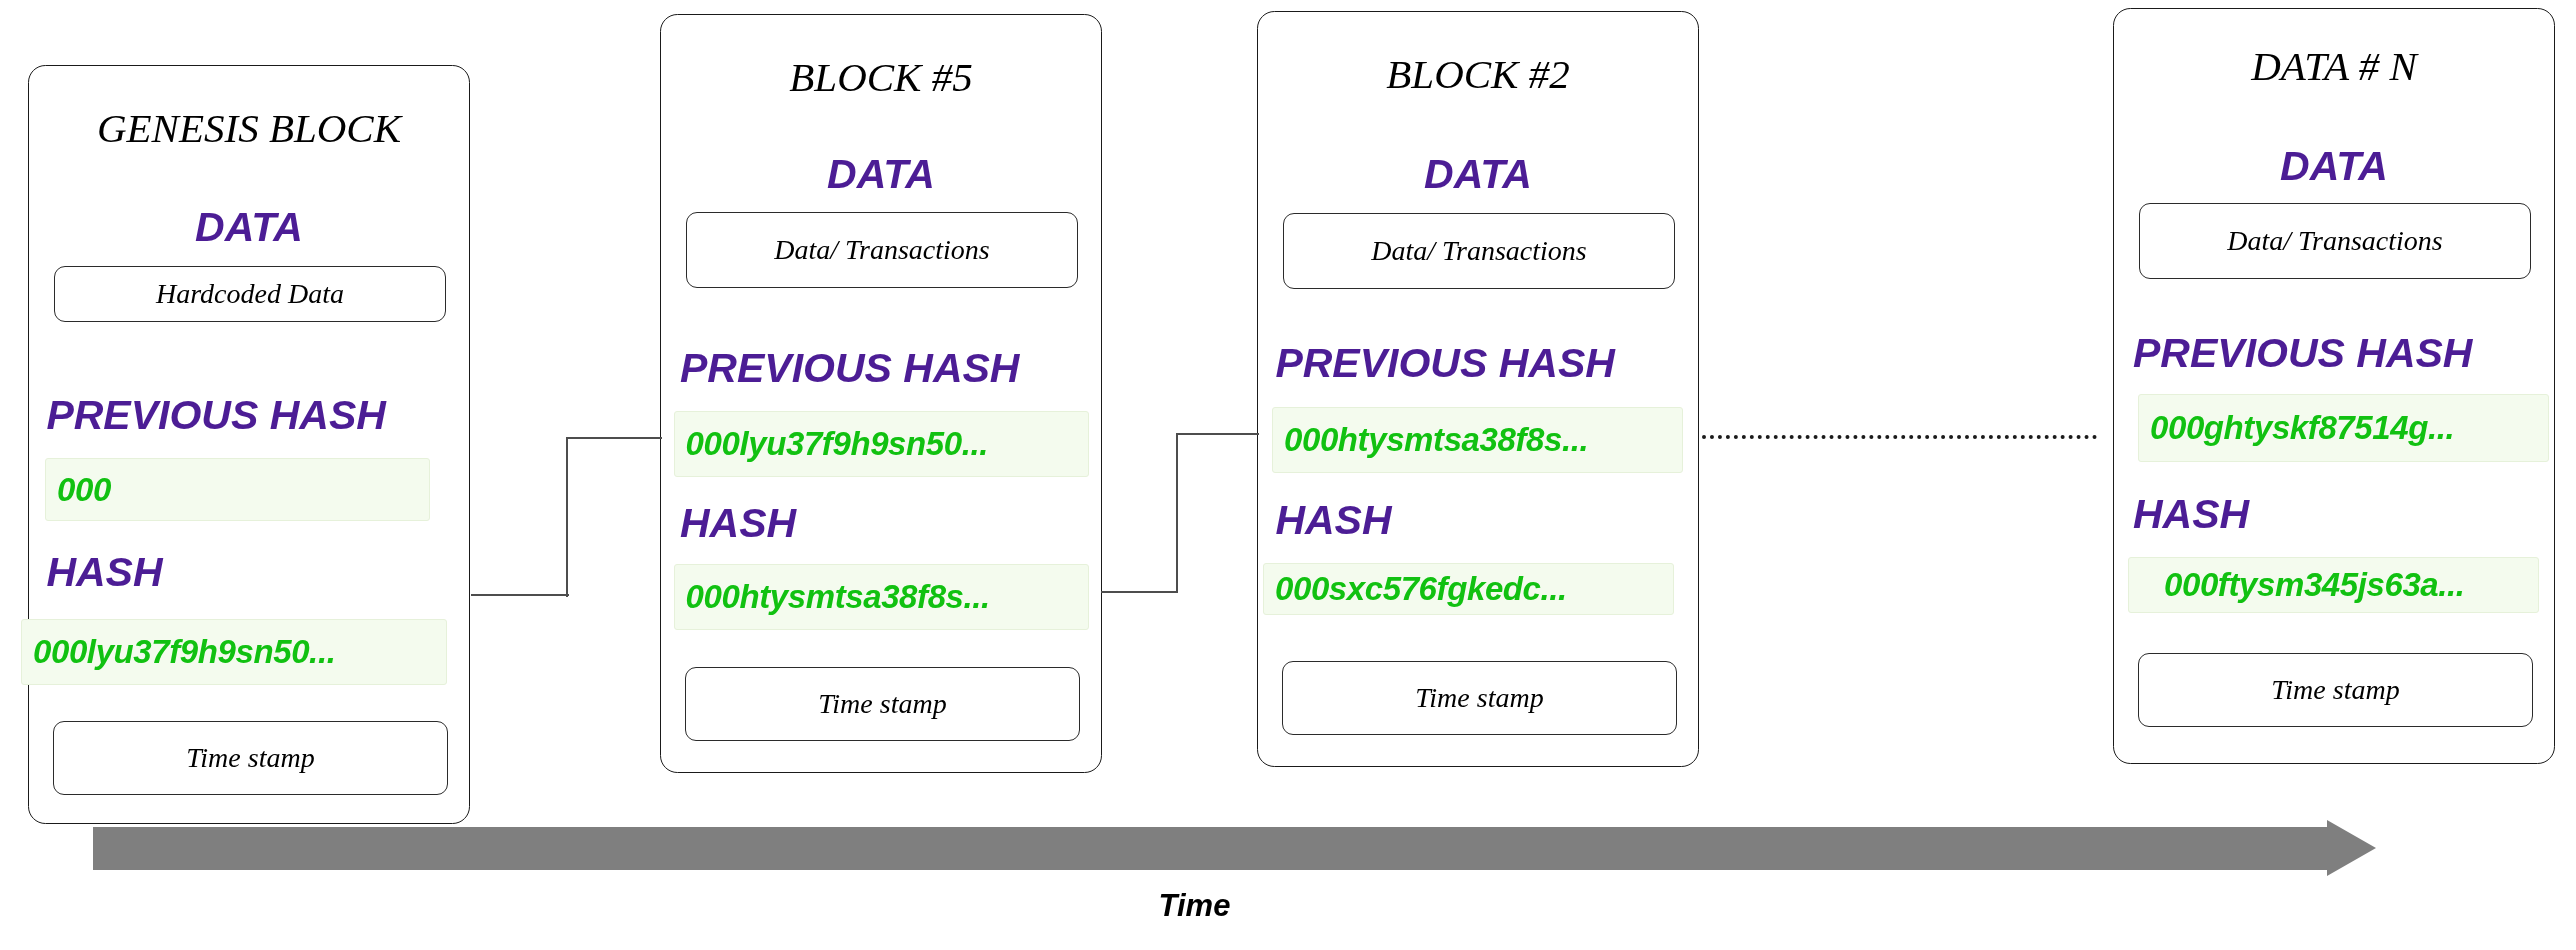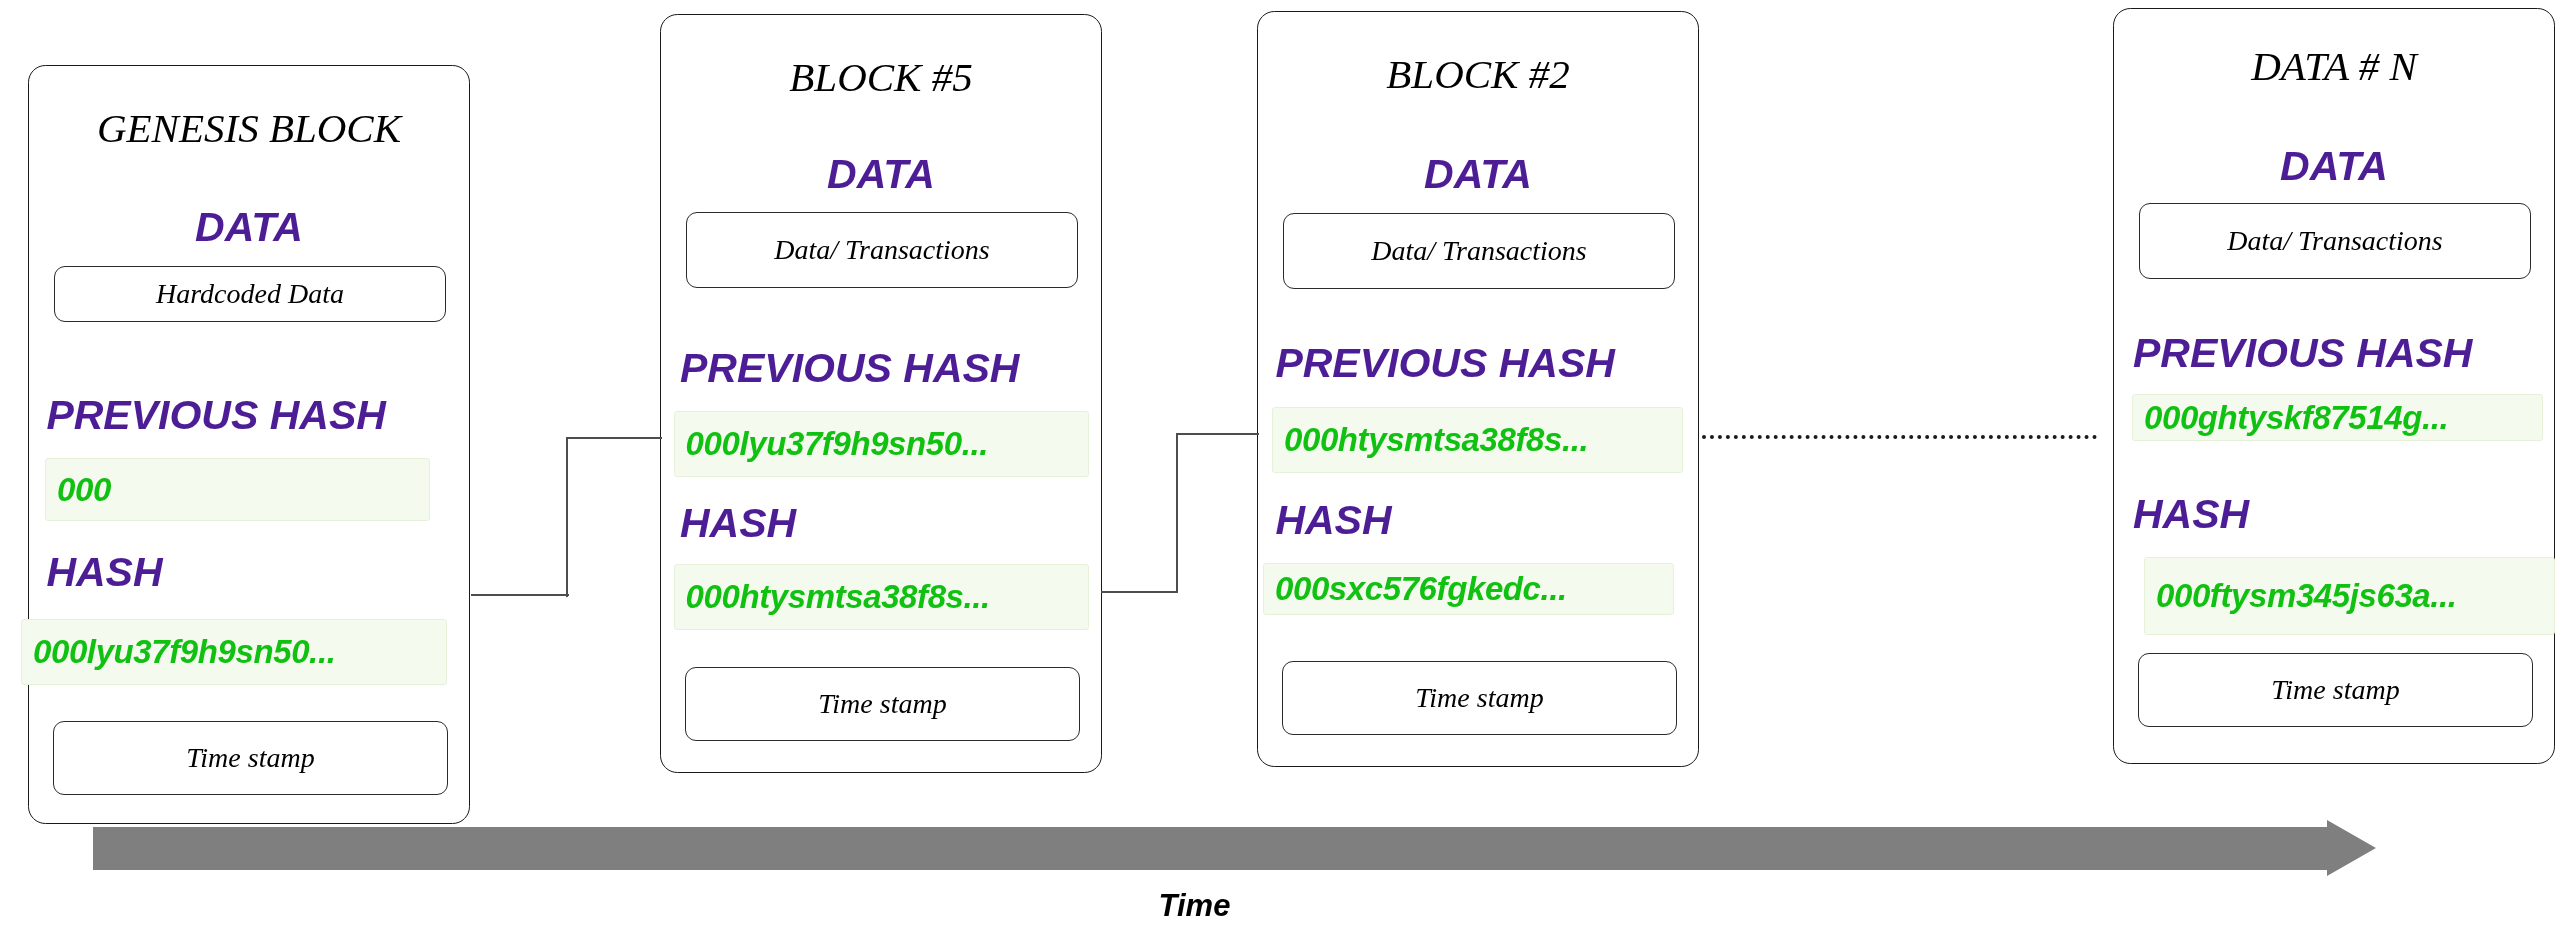--- a/index.html
+++ b/index.html
@@ -222,27 +222,27 @@
     <div class="block-title" style="top:33px; font-size:41px;">DATA # N</div>
 
     <div class="section-label centered" style="top:134px; font-size:41px;">DATA</div>
 
     <div class="sub-box" style="left:25px; top:194px; width:392px; height:76px;">
       <span class="sub-box-text" style="font-size:28px;">Data/ Transactions</span>
     </div>
 
     <div class="section-label" style="left:19px; top:321px; font-size:41px;">PREVIOUS HASH</div>
 
-    <div class="hash-box" style="left:18px; top:385px; width:411px; height:47px;">
+    <div class="hash-box" style="left:24px; top:385px; width:411px; height:68px;">
       <span class="hash-text" style="font-size:33px;">000ghtyskf87514g...</span>
     </div>
 
     <div class="section-label" style="left:19px; top:482px; font-size:41px;">HASH</div>
 
-    <div class="hash-box" style="left:30px; top:548px; width:411px; height:78px;">
+    <div class="hash-box" style="left:14px; top:548px; width:411px; height:56px;padding-left:24px;">
       <span class="hash-text" style="font-size:33px;">000ftysm345js63a...</span>
     </div>
 
     <div class="sub-box" style="left:24px; top:644px; width:395px; height:74px;">
       <span class="sub-box-text" style="font-size:28px;">Time stamp</span>
     </div>
   </div>
 
   <div>
     <div class="conn-seg conn-h" style="left:471px; top:594px; width:98px;"></div>

